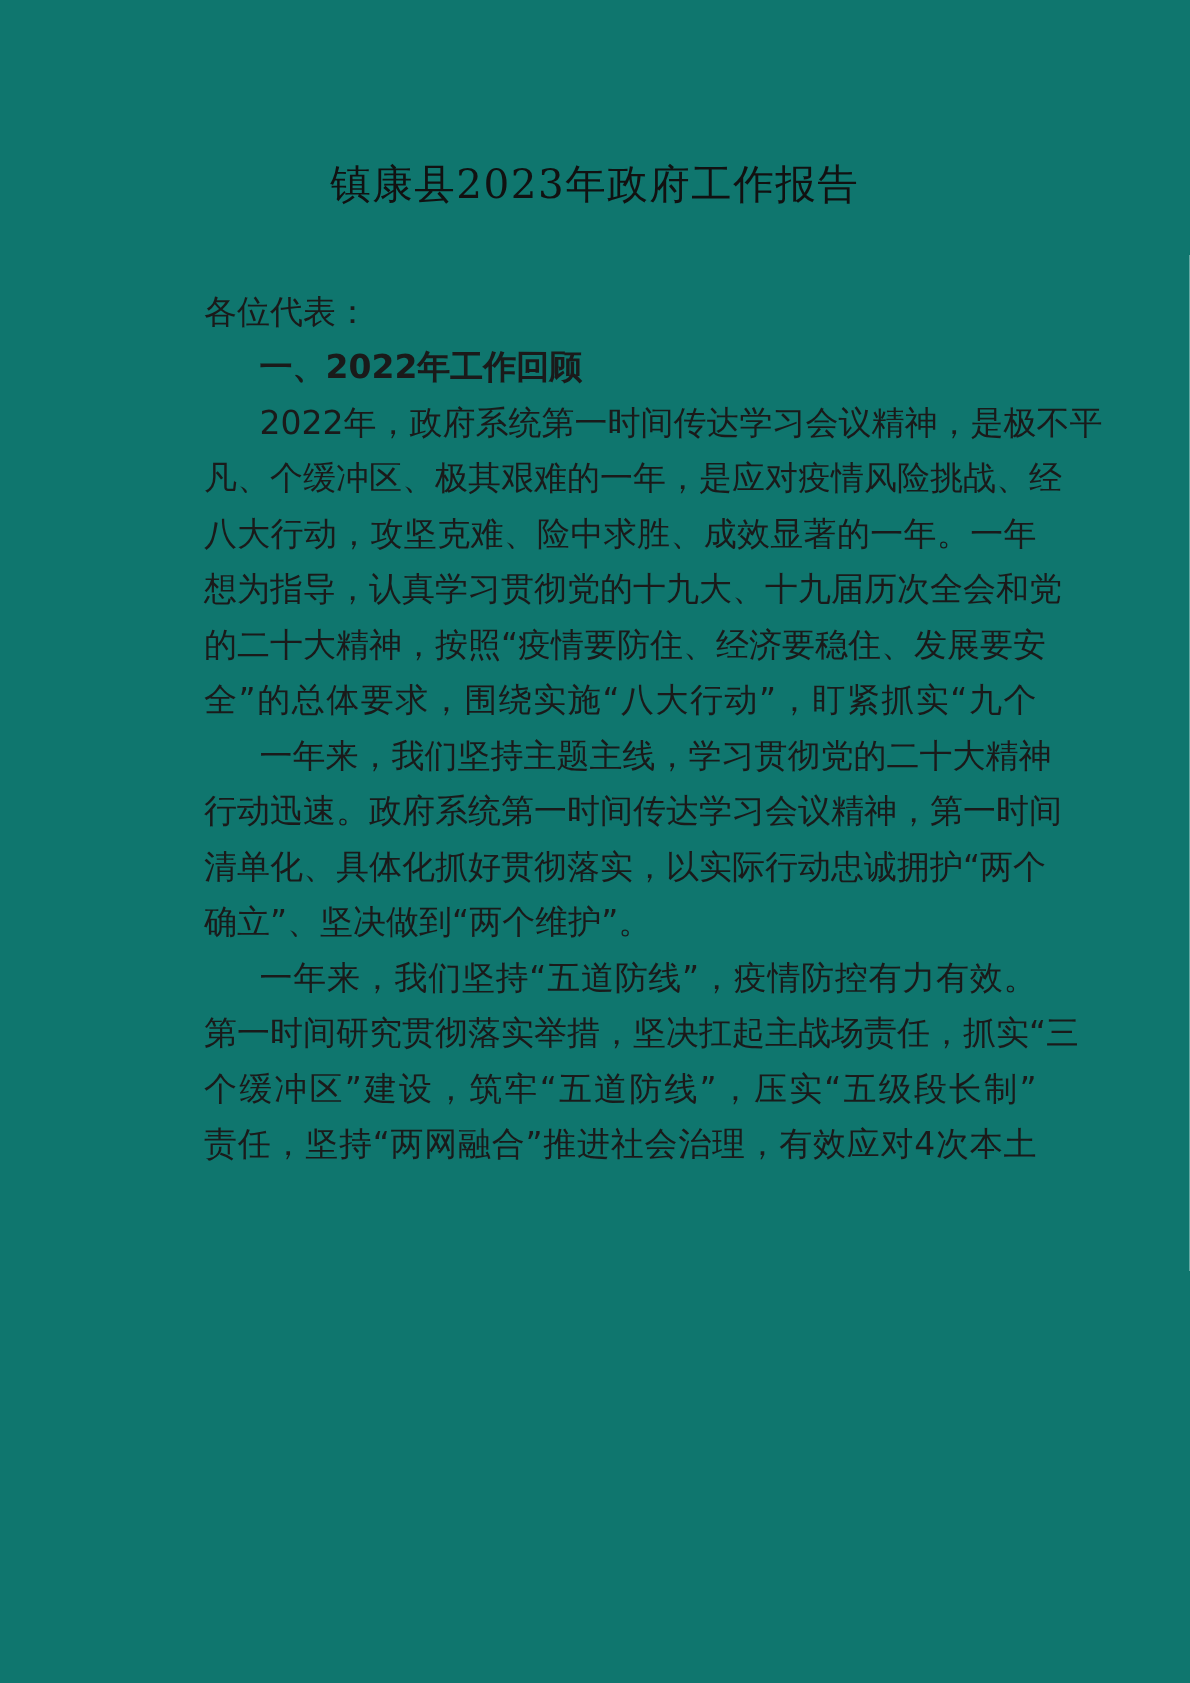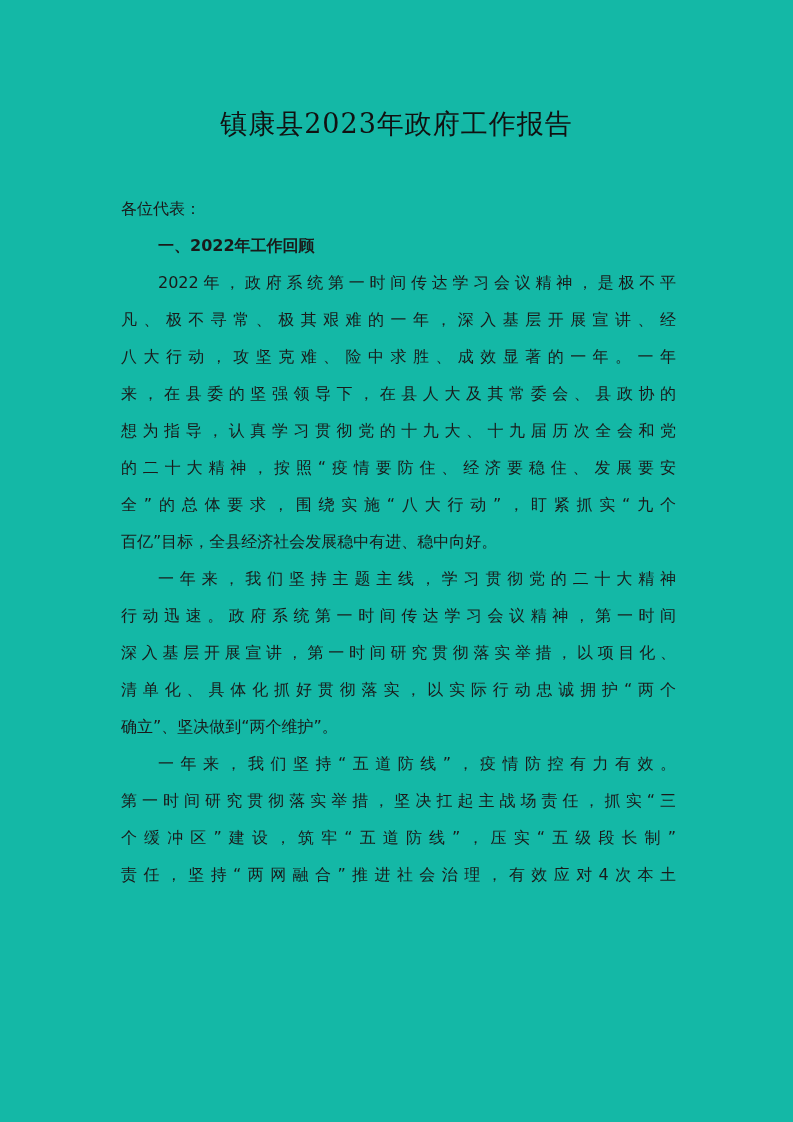--- a/index.html
+++ b/index.html
@@ -1,62 +1,59 @@
 <!DOCTYPE html>
 <html><head>
 <meta charset="utf-8">
 <style>
   html, body { margin: 0; padding: 0; background: #ffffff; }
   body { width: 793px; height: 1122px; position: relative; overflow: hidden; }
-  .page { position: absolute; left: 0; top: 0; width: 793px; height: 1122px; background: #14b8a6; }
+  .page { position: absolute; left: 0; top: 0; width: 793px; height: 1122px; background: #0f766e; }
   .title {
     position: absolute; left: 0; top: 104px; width: 793px; text-align: center;
     font-family: "DejaVu Serif", "Liberation Serif", serif;
     font-size: 27px; color: #111; letter-spacing: 1px; line-height: 40px;
   }
   .body {
     position: absolute; left: 121px; top: 190px; width: 555px;
     font-family: "DejaVu Sans", "Liberation Sans", sans-serif;
     color: #1a1a1a;
   }
   .line {
-    height: 37px; line-height: 37px; font-size: 16px; white-space: nowrap;
-    text-align-last: justify; text-align: justify; width: 555px;
+    height: 37px; line-height: 37px; font-size: 22px; white-space: nowrap;
+    text-align-last: justify; text-align: justify; width: 555px; margin-left: 15px;
   }
   .line.last { text-align-last: left; }
   .line.indent { padding-left: 37px; width: 518px; }
   .heading { font-weight: bold; }
 </style>
 </head>
 <body>
 
 <div class="page">
   <div class="title">镇康县2023年政府工作报告</div>
 
   <div class="body">
     <div class="line last">各位代表：</div>
 
 
     <div class="line indent last heading">一、2022年工作回顾</div>
 
     <div>
       <div class="line indent">2022年，政府系统第一时间传达学习会议精神，是极不平</div>
-      <div class="line">凡、极不寻常、极其艰难的一年，深入基层开展宣讲、经</div>
+      <div class="line">凡、个缓冲区、极其艰难的一年，是应对疫情风险挑战、经</div>
       <div class="line">八大行动，攻坚克难、险中求胜、成效显著的一年。一年</div>
-      <div class="line">来，在县委的坚强领导下，在县人大及其常委会、县政协的</div>
       <div class="line">想为指导，认真学习贯彻党的十九大、十九届历次全会和党</div>
       <div class="line">的二十大精神，按照“疫情要防住、经济要稳住、发展要安</div>
       <div class="line">全”的总体要求，围绕实施“八大行动”，盯紧抓实“九个</div>
-      <div class="line last">百亿”目标，全县经济社会发展稳中有进、稳中向好。</div>
     </div>
 
     <div>
       <div class="line indent">一年来，我们坚持主题主线，学习贯彻党的二十大精神</div>
       <div class="line">行动迅速。政府系统第一时间传达学习会议精神，第一时间</div>
-      <div class="line">深入基层开展宣讲，第一时间研究贯彻落实举措，以项目化、</div>
       <div class="line">清单化、具体化抓好贯彻落实，以实际行动忠诚拥护“两个</div>
       <div class="line last">确立”、坚决做到“两个维护”。</div>
     </div>
 
     <div>
       <div class="line indent">一年来，我们坚持“五道防线”，疫情防控有力有效。</div>
       <div class="line">第一时间研究贯彻落实举措，坚决扛起主战场责任，抓实“三</div>
       <div class="line">个缓冲区”建设，筑牢“五道防线”，压实“五级段长制”</div>
       <div class="line">责任，坚持“两网融合”推进社会治理，有效应对4次本土</div>
     </div>

